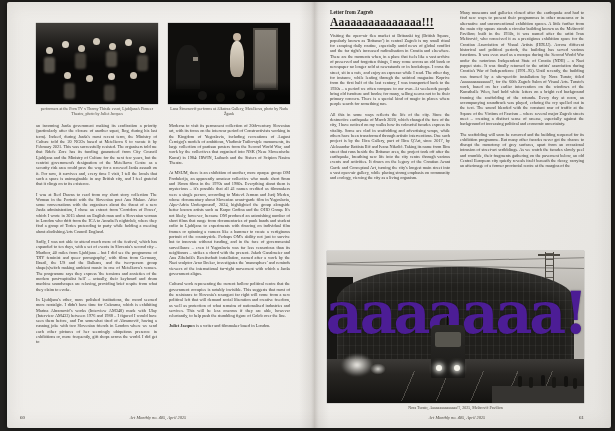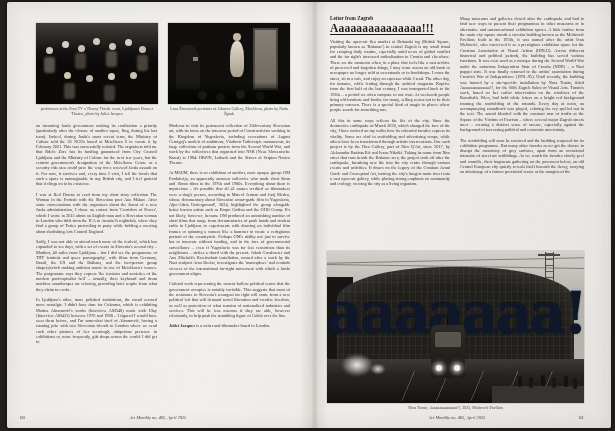--- a/index.html
+++ b/index.html
@@ -64,21 +64,21 @@
   .p2-photographer::before{content:"";position:absolute;right:2px;top:12px;width:5px;height:4px;background:#8a8378;}
   .p2-crowd{position:absolute;left:0;bottom:0;width:100%;height:22px;background:linear-gradient(transparent,#050504 65%);}
   .p2-crowdheads{position:absolute;left:30px;bottom:4px;width:9px;height:9px;border-radius:50%;background:#191816;
     box-shadow:18px 2px 0 0 #14130f, 38px -1px 0 0 #1c1b17, 58px 1px 0 0 #121110;}
   .photo-caption{position:absolute;top:105px;width:122px;}
   .cap1{left:29px;} .cap2{left:161px;}
   .columns-left{position:absolute;left:29px;top:121px;width:254px;height:292px;display:flex;gap:12px;overflow:hidden;}
   .columns-left .col{width:121px;overflow:hidden;}
   .bio b{font-weight:bold;}
   
-  .right-content{position:absolute;left:323px;top:14px;width:254px;display:flex;gap:10px;}
+  .right-content{position:absolute;left:323px;top:8px;width:254px;display:flex;gap:10px;}
   .right-content .colA{width:120px;height:236px;overflow:hidden;}
   .right-content .colB{width:124px;height:236px;overflow:hidden;}
   .kicker{font-size:5.2px;font-weight:bold;color:#2a2825;margin:0 0 2px 0;}
   .headline{
     font-size:11.5px;font-weight:bold;color:#1d1b18;margin:0 0 7px 0;
     text-decoration:underline;text-underline-offset:2px;text-decoration-thickness:0.8px;
     letter-spacing:.2px;white-space:nowrap;
   }
   
   .bigphoto{position:absolute;left:320px;top:249px;width:257px;height:152px;background:#b6b3ad;overflow:hidden;box-shadow:0 0 1px rgba(0,0,0,.55);}
@@ -98,21 +98,21 @@
     box-shadow:inset 0 10px 16px rgba(255,255,255,.08);
   }
   .bp-rotunda::after{
     content:"";position:absolute;inset:0;border-radius:inherit;
     background:repeating-linear-gradient(90deg,rgba(255,255,255,.05) 0 1px,transparent 1px 6px),
                repeating-linear-gradient(0deg,rgba(255,255,255,.04) 0 1px,transparent 1px 9px);
   }
   .bp-letters{
     position:absolute;left:-8px;right:-8px;top:33px;text-align:center;
     font-family:"DejaVu Serif",serif;font-weight:bold;
-    font-size:57px;line-height:1;color:#0f172a;letter-spacing:-3px;
+    font-size:57px;line-height:1;color:#4c1d95;letter-spacing:-3px;
     text-shadow:0 0 2px rgba(0,0,0,.4);white-space:nowrap;
   }
   .bp-road{position:absolute;left:0;bottom:0;width:100%;height:44px;background:linear-gradient(#3d3b38 0%,#272522 35%,#131210 100%);}
   .bp-road::before{
     content:"";position:absolute;left:26%;bottom:2px;width:62%;height:30px;transform:skewX(-14deg);
     background:repeating-linear-gradient(100deg,transparent 0 16px,rgba(195,190,180,.30) 16px 17px,transparent 17px 34px);
   }
   .bp-glare{position:absolute;left:8px;top:98px;width:44px;height:32px;border-radius:50%;
     background:radial-gradient(closest-side,rgba(252,250,244,.95),rgba(252,250,244,0) 72%);filter:blur(1px);}
   .bp-glare2{position:absolute;left:40px;top:110px;width:22px;height:16px;border-radius:50%;

